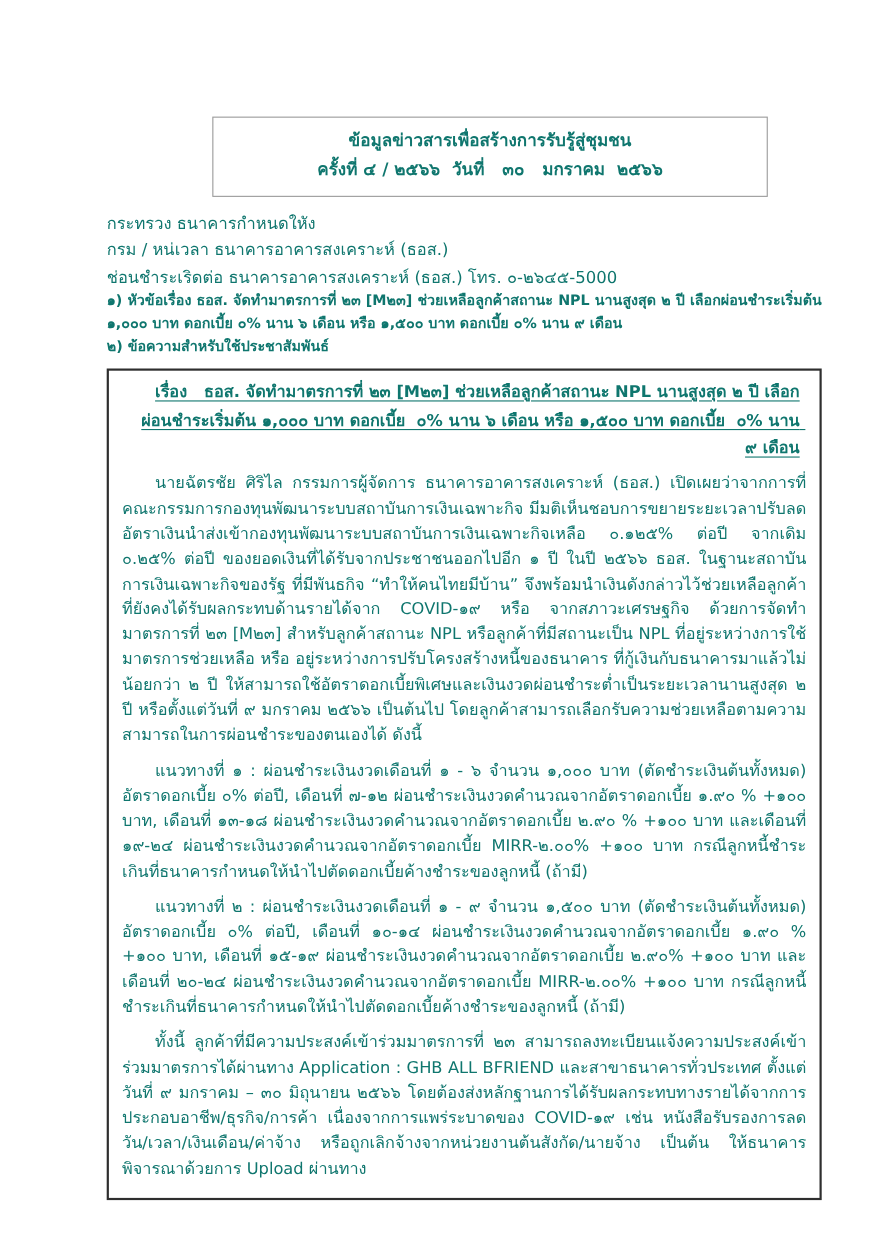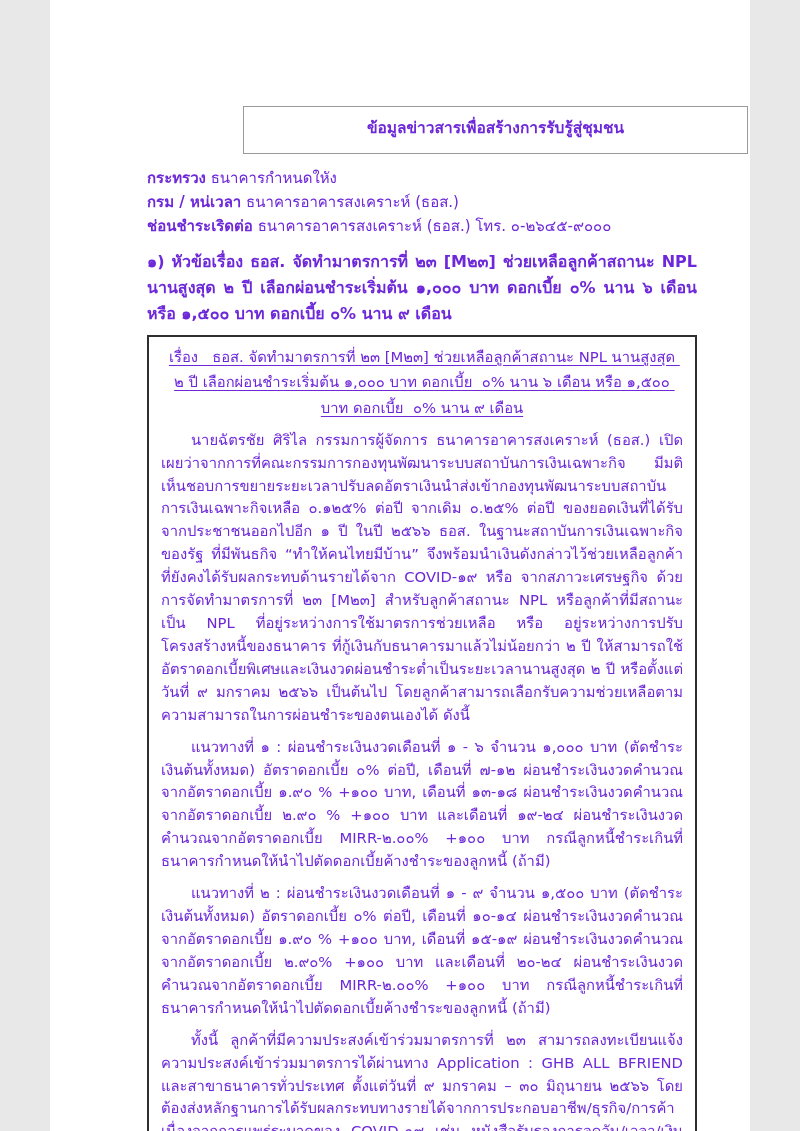--- a/index.html
+++ b/index.html
@@ -1,82 +1,84 @@
 <!DOCTYPE html>
 <html lang="th"><head>
 <meta charset="utf-8">
 <style>
   html,body { margin:0; padding:0; background:#e8e8e8; }
   .page {
-    width: 700px; height: 1131px;
+    width: 800px; height: 1131px;
     margin: 0 auto;
     background: #ffffff;
     position: relative;
     font-family: "DejaVu Sans", "Liberation Sans", sans-serif;
-    color: #6d28d9;
+    color: #0f766e;
     overflow: hidden;
     box-sizing: border-box;
   }
   .content { box-sizing: border-box; padding: 106px 53px 0 97px; }
 
   .header-box {
     box-sizing: border-box;
     width: 505px;
     margin-left: 96px;
     border: 1px solid #9a9a9a;
     text-align: center;
     padding: 9px 10px 11px;
     font-weight: bold;
     font-size: 15.5px;
     line-height: 1.65;
   }
   .header-box .issue { white-space: pre-wrap; }
 
   .meta { margin-top: 12px; font-size: 15px; line-height: 1.62; }
   .meta-row { margin: 0; }
-  .meta-label { font-weight: bold; }
+  .meta-label { font-weight: normal; }
 
-  .items { margin-top: 11px; font-size: 16px; font-weight: bold; }
+  .items { font-size: 13px; font-weight: bold; }
   .item { text-align: justify; line-height: 1.6; margin: 0; }
 
   .notice-box {
     box-sizing: border-box;
     margin-top: 9px;
     border: 2px solid #2e2e2e;
     padding: 5px 12px 14px;
     font-size: 14.8px;
     line-height: 1.55;
   }
-  .subject { text-align: center; font-weight: normal; margin: 2px 6px 4px; line-height: 1.7; }
+  .subject { text-align: right; font-weight: bold; margin: 2px 6px 4px; line-height: 1.7; }
   .subject .u {
     text-decoration: underline;
     text-underline-offset: 3px;
     white-space: pre-wrap;
   }
   .para { text-align: justify; text-indent: 30px; margin: 9px 0 0; }
   .para .lead { font-weight: normal; }
 </style>
 </head>
 <body>
 
 <div class="page">
   <div class="content">
 
     <div class="header-box">
       <div>ข้อมูลข่าวสารเพื่อสร้างการรับรู้สู่ชุมชน</div>
+      <div class="issue">ครั้งที่ ๔ / ๒๕๖๖  วันที่   ๓๐   มกราคม  ๒๕๖๖</div>
     </div>
 
     <div class="meta">
       <p class="meta-row"><span class="meta-label">กระทรวง</span> <span>ธนาคารกำหนดใหัง</span></p>
       <p class="meta-row"><span class="meta-label">กรม / หน่เวลา</span> <span>ธนาคารอาคารสงเคราะห์ (ธอส.)</span></p>
-      <p class="meta-row"><span class="meta-label">ช่อนชำระเริดต่อ</span> <span>ธนาคารอาคารสงเคราะห์ (ธอส.) โทร. ๐-๒๖๔๕-๙๐๐๐</span></p>
+      <p class="meta-row"><span class="meta-label">ช่อนชำระเริดต่อ</span> <span>ธนาคารอาคารสงเคราะห์ (ธอส.) โทร. ๐-๒๖๔๕-5000</span></p>
     </div>
 
     <div class="items">
       <p class="item">๑) หัวข้อเรื่อง  ธอส. จัดทำมาตรการที่ ๒๓ [M๒๓]  ช่วยเหลือลูกค้าสถานะ NPL  นานสูงสุด ๒  ปี  เลือกผ่อนชำระเริ่มต้น ๑,๐๐๐ บาท ดอกเบี้ย  ๐% นาน ๖ เดือน หรือ ๑,๕๐๐ บาท ดอกเบี้ย  ๐% นาน ๙ เดือน</p>
+      <p class="item">๒) ข้อความสำหรับใช้ประชาสัมพันธ์</p>
     </div>
 
     <div class="notice-box">
       <div class="subject"><span class="u">เรื่อง   ธอส. จัดทำมาตรการที่ ๒๓ [M๒๓] ช่วยเหลือลูกค้าสถานะ NPL นานสูงสุด ๒ ปี เลือกผ่อนชำระเริ่มต้น ๑,๐๐๐ บาท ดอกเบี้ย  ๐% นาน ๖ เดือน หรือ ๑,๕๐๐ บาท ดอกเบี้ย  ๐% นาน ๙ เดือน</span></div>
 
       <p class="para"><span class="lead"></span><span>นายฉัตรชัย ศิริไล กรรมการผู้จัดการ ธนาคารอาคารสงเคราะห์ (ธอส.) เปิดเผยว่าจากการที่คณะกรรมการกองทุนพัฒนาระบบสถาบันการเงินเฉพาะกิจ มีมติเห็นชอบการขยายระยะเวลาปรับลดอัตราเงินนำส่งเข้ากองทุนพัฒนาระบบสถาบันการเงินเฉพาะกิจเหลือ ๐.๑๒๕% ต่อปี จากเดิม ๐.๒๕% ต่อปี ของยอดเงินที่ได้รับจากประชาชนออกไปอีก ๑ ปี ในปี ๒๕๖๖ ธอส. ในฐานะสถาบันการเงินเฉพาะกิจของรัฐ ที่มีพันธกิจ “ทำให้คนไทยมีบ้าน”  จึงพร้อมนำเงินดังกล่าวไว้ช่วยเหลือลูกค้าที่ยังคงได้รับผลกระทบด้านรายได้จาก COVID-๑๙ หรือ จากสภาวะเศรษฐกิจ ด้วยการจัดทำมาตรการที่ ๒๓ [M๒๓] สำหรับลูกค้าสถานะ NPL หรือลูกค้าที่มีสถานะเป็น NPL ที่อยู่ระหว่างการใช้มาตรการช่วยเหลือ หรือ อยู่ระหว่างการปรับโครงสร้างหนี้ของธนาคาร ที่กู้เงินกับธนาคารมาแล้วไม่น้อยกว่า ๒ ปี ให้สามารถใช้อัตราดอกเบี้ยพิเศษและเงินงวดผ่อนชำระต่ำเป็นระยะเวลานานสูงสุด ๒ ปี หรือตั้งแต่วันที่ ๙ มกราคม ๒๕๖๖ เป็นต้นไป โดยลูกค้าสามารถเลือกรับความช่วยเหลือตามความสามารถในการผ่อนชำระของตนเองได้ ดังนี้</span></p>
 
       <p class="para"><span class="lead">แนวทางที่ ๑</span><span> : ผ่อนชำระเงินงวดเดือนที่ ๑ - ๖ จำนวน ๑,๐๐๐ บาท (ตัดชำระเงินต้นทั้งหมด) อัตราดอกเบี้ย ๐% ต่อปี, เดือนที่ ๗-๑๒ ผ่อนชำระเงินงวดคำนวณจากอัตราดอกเบี้ย ๑.๙๐ % +๑๐๐ บาท, เดือนที่ ๑๓-๑๘ ผ่อนชำระเงินงวดคำนวณจากอัตราดอกเบี้ย ๒.๙๐ % +๑๐๐ บาท และเดือนที่ ๑๙-๒๔ ผ่อนชำระเงินงวดคำนวณจากอัตราดอกเบี้ย MIRR-๒.๐๐% +๑๐๐ บาท กรณีลูกหนี้ชำระเกินที่ธนาคารกำหนดให้นำไปตัดดอกเบี้ยค้างชำระของลูกหนี้ (ถ้ามี)</span></p>
 
       <p class="para"><span class="lead">แนวทางที่ ๒</span><span> : ผ่อนชำระเงินงวดเดือนที่ ๑ - ๙ จำนวน ๑,๕๐๐ บาท (ตัดชำระเงินต้นทั้งหมด) อัตราดอกเบี้ย ๐% ต่อปี,  เดือนที่ ๑๐-๑๔ ผ่อนชำระเงินงวดคำนวณจากอัตราดอกเบี้ย ๑.๙๐ % +๑๐๐ บาท, เดือนที่ ๑๕-๑๙ ผ่อนชำระเงินงวดคำนวณจากอัตราดอกเบี้ย ๒.๙๐% +๑๐๐ บาท และเดือนที่ ๒๐-๒๔ ผ่อนชำระเงินงวดคำนวณจากอัตราดอกเบี้ย MIRR-๒.๐๐% +๑๐๐ บาท กรณีลูกหนี้ชำระเกินที่ธนาคารกำหนดให้นำไปตัดดอกเบี้ยค้างชำระของลูกหนี้ (ถ้ามี)</span></p>

